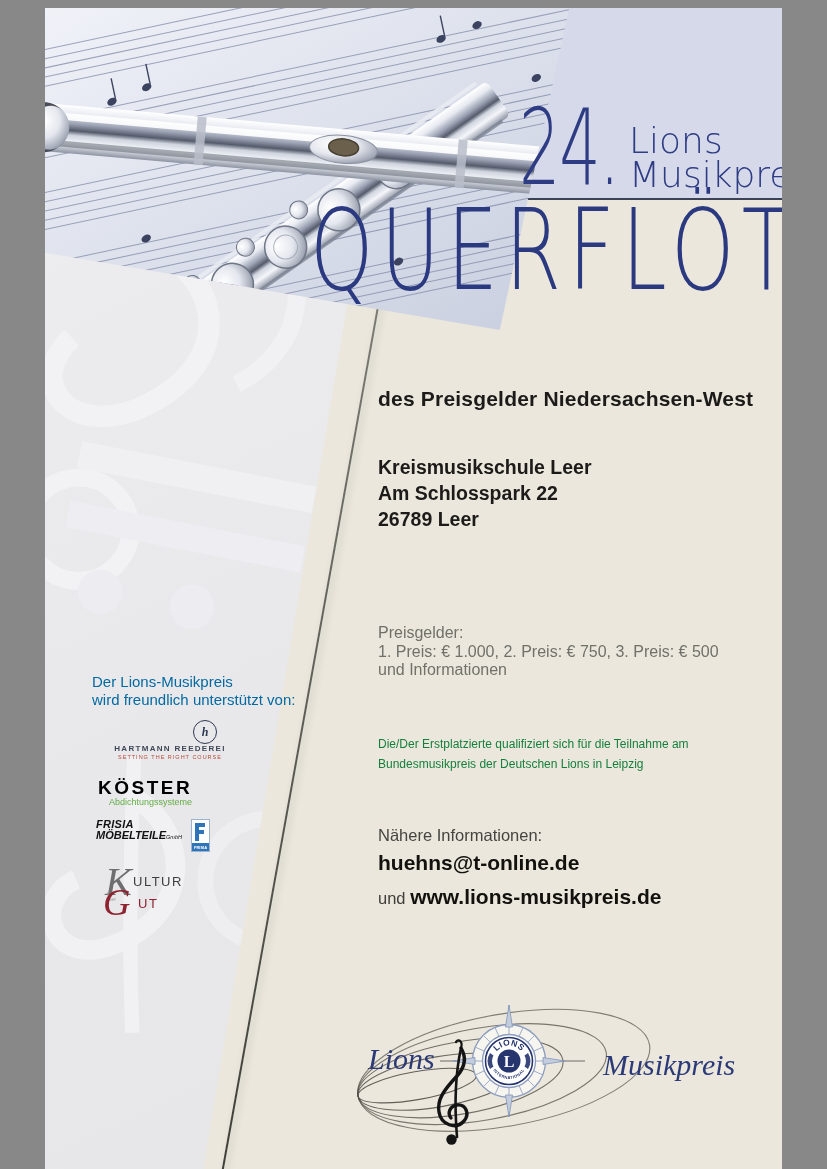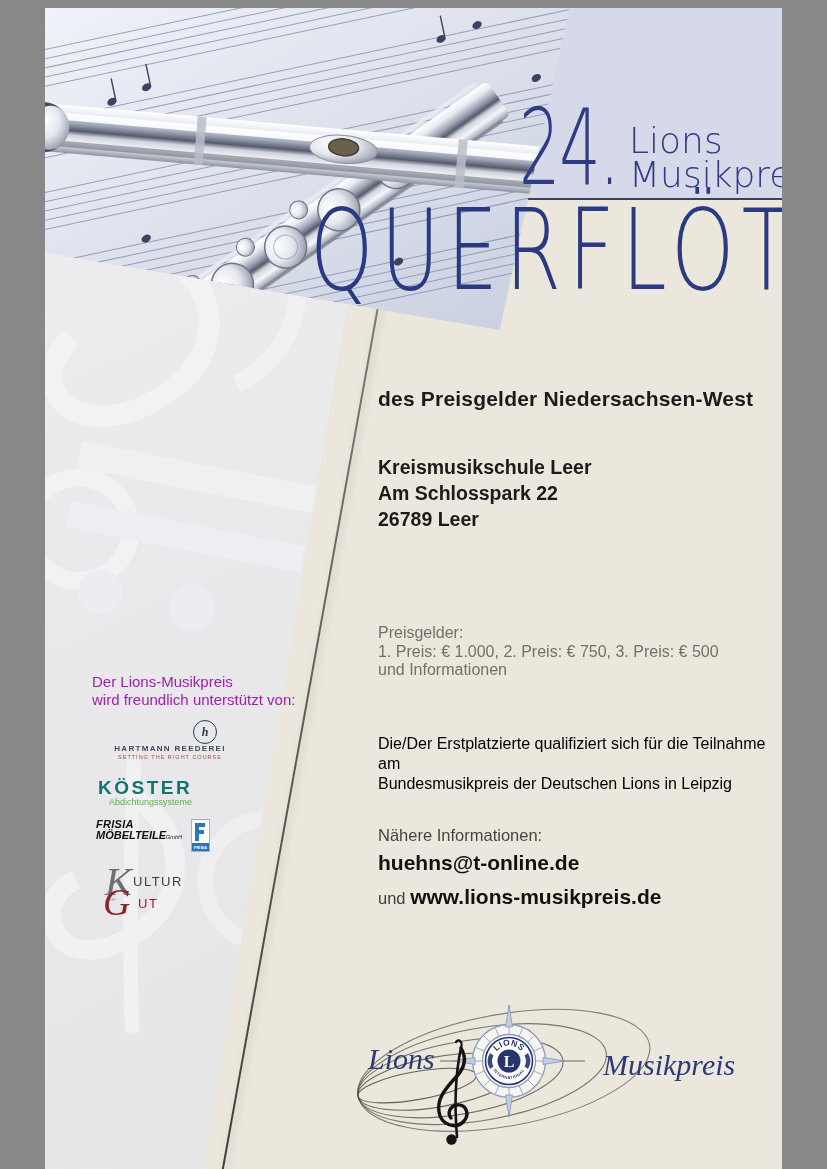--- a/index.html
+++ b/index.html
@@ -28,35 +28,35 @@
       font-weight:200;font-size:36px;line-height:34px;color:#2e3c84;letter-spacing:0;}
   .querflote{position:absolute;left:265px;top:186px;z-index:5;font-family:"DejaVu Sans","Liberation Sans",sans-serif;
       font-weight:200;font-size:112px;line-height:1;color:#2b3a80;letter-spacing:10px;
       transform:scaleX(.72);transform-origin:left top;white-space:nowrap;}
   
   .blk{position:absolute;left:333px;z-index:5;color:#1c1b19;}
   .subtitle{top:379px;font-size:21px;font-weight:bold;letter-spacing:.2px;}
   .venue{top:446px;font-size:19.5px;font-weight:bold;line-height:26px;}
   .event{top:546px;font-size:19.5px;font-weight:bold;line-height:26px;}
   .prizes{top:616px;font-size:16px;line-height:18.5px;color:#71716a;}
-  .qualif{top:726px;font-size:16px;line-height:20px;color:#000000;}
+  .qualif{top:726px;font-size:12px;line-height:20px;color:#15803d;}
   .infolabel{top:818px;font-size:16.5px;color:#454540;}
   .email{top:843px;font-size:21px;font-weight:bold;color:#13110e;}
   .website{top:877px;font-size:16.5px;color:#3e3e3a;}
   .website b{font-size:21px;color:#13110e;}
   
   .side{position:absolute;z-index:6;}
-  .support{left:47px;top:665px;font-size:15px;line-height:18.3px;color:#a21caf;}
+  .support{left:47px;top:665px;font-size:15px;line-height:18.3px;color:#0369a1;}
   .h-circle{left:148px;top:712px;width:22px;height:22px;border:1.2px solid #2d3850;border-radius:50%;
       display:flex;align-items:center;justify-content:center;font-family:"Liberation Serif",serif;
       font-style:italic;font-weight:bold;font-size:12px;color:#2d3850;}
   .h-name{left:49px;top:736px;width:152px;text-align:center;font-size:8px;letter-spacing:1.3px;
       color:#3f4757;font-weight:bold;}
   .h-tag{left:49px;top:746px;width:152px;text-align:center;font-size:5.5px;letter-spacing:1px;color:#b5483a;}
-  .k-name{left:53px;top:769px;font-size:19px;font-weight:bold;letter-spacing:2.5px;color:#0f766e;}
+  .k-name{left:53px;top:769px;font-size:19px;font-weight:bold;letter-spacing:2.5px;color:#000000;}
   .k-sub{left:64px;top:789px;font-size:9px;color:#64ad44;}
   .frisia{left:51px;top:811px;display:flex;gap:9px;align-items:flex-start;}
   .f-l1{font-size:11px;font-weight:bold;font-style:italic;color:#111;line-height:10px;letter-spacing:.3px;}
   .f-l2{font-size:11px;font-weight:bold;font-style:italic;color:#111;line-height:12px;}
   .f-sm{font-size:5.5px;font-weight:normal;}
   .kultur{left:48px;top:854px;width:110px;height:66px;}
   .kultur span{position:absolute;}
   .kg-k{left:12px;top:-4px;font-family:"Liberation Serif",serif;font-style:italic;font-size:40px;color:#6e6e6e;}
   .kg-ultur{left:40px;top:12px;font-size:13px;letter-spacing:1.5px;color:#3e3e3c;}
   .kg-tiny{left:14px;top:30px;font-size:4.5px;color:#999;line-height:5px;}

